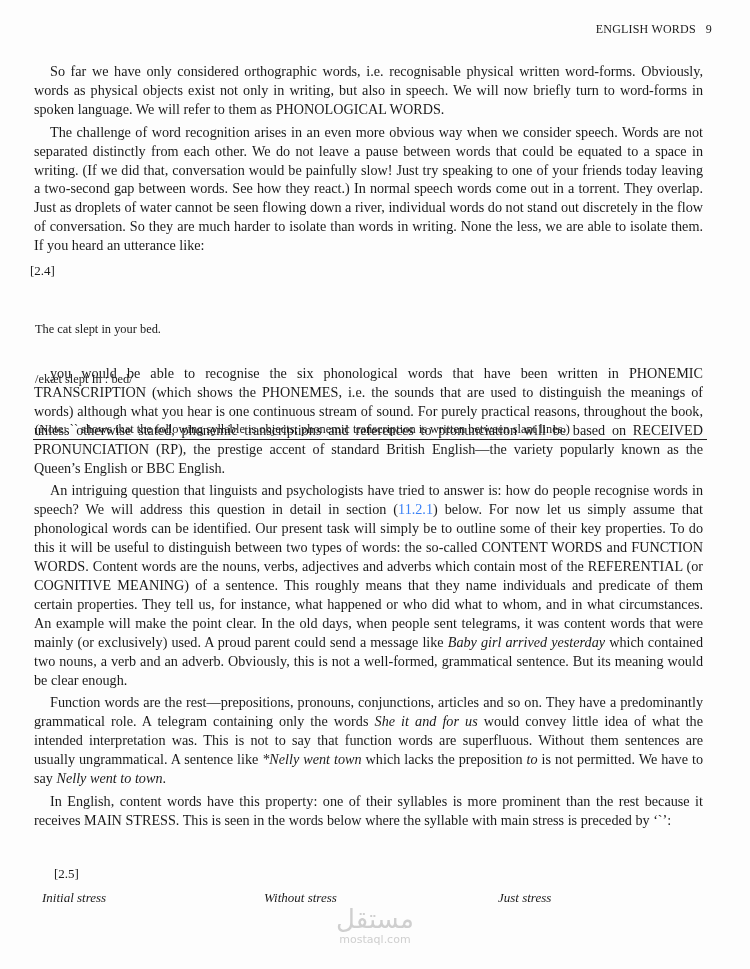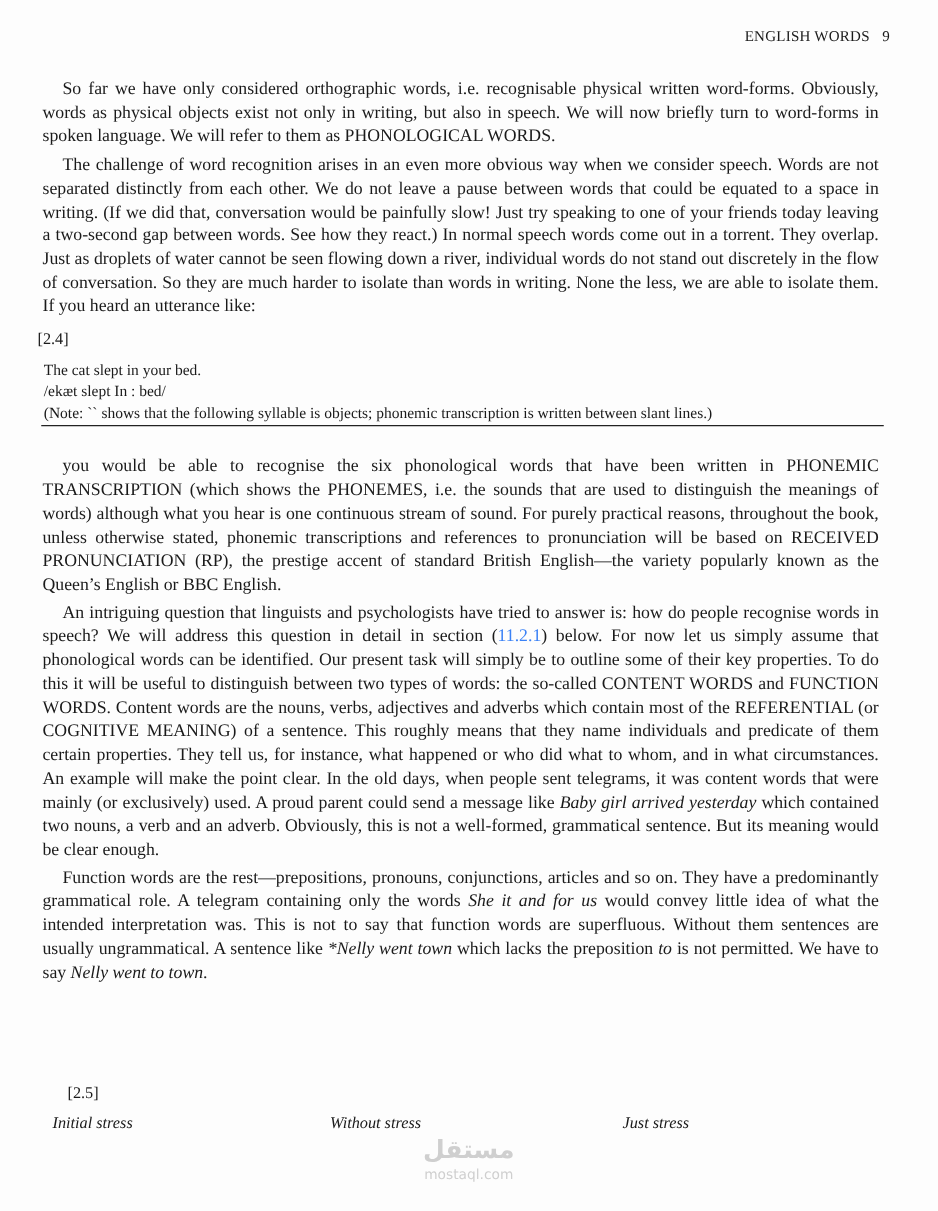--- a/index.html
+++ b/index.html
@@ -21,33 +21,33 @@
   .text p { margin: 4px; text-indent: 16px; }
   #block1 { top: 58px; }
   #block2 { top: 360px; }
   .ex-num { position: absolute; left: 30px; font-size: 13px; }
   #ex24 { top: 263px; }
   #ex25 { top: 866px; margin-left: 24px; }
   .ex-box {
     position: absolute; left: 33px; width: 674px; top: 288px;
     font-size: 12.4px; line-height: 17px;
   }
-  .ex-box .line { padding-left: 2px; }
+  .ex-box .line { padding-left: 2px; margin-top: 33px; }
   .ex-box .note { border-bottom: 1.3px solid #222; padding-bottom: 1px; }
   .link { color: #3b82f6; }
   .stress-row {
     position: absolute; top: 890px; left: 42px; width: 600px;
     font-size: 13px; font-style: italic;
   }
   .stress-row span { position: absolute; top: 0; white-space: nowrap; text-align: right; }
   .watermark {
     position: absolute; left: 325px; top: 905px; width: 100px;
     text-align: center; color: #cfcfcf;
   }
-  .watermark .ar { font-family: "DejaVu Sans", sans-serif; font-size: 20px; font-weight: bold; line-height: 28px; }
+  .watermark .ar { font-family: "DejaVu Sans", sans-serif; font-size: 26px; font-weight: normal; line-height: 28px; }
   .watermark .en { font-family: "DejaVu Sans", sans-serif; font-size: 11px; line-height: 14px; text-align: center; }
 </style>
 </head>
 <body>
 
 <div class="running-head">
   <span>ENGLISH WORDS</span><span class="pg">9</span>
 </div>
 
 <div class="text" id="block1">
@@ -59,20 +59,21 @@
 <div class="ex-box">
   <div class="line">The cat slept in your bed.</div>
   <div class="line">/ekæt slept In : bed/</div>
   <div class="line note">(Note: `` shows that the following syllable is objects; phonemic transcription is written between slant lines.)</div>
 </div>
 
 <div class="text" id="block2">
   <p>you would be able to recognise the six phonological words that have been written in PHONEMIC TRANSCRIPTION (which shows the PHONEMES, i.e. the sounds that are used to distinguish the meanings of words) although what you hear is one continuous stream of sound. For purely practical reasons, throughout the book, unless otherwise stated, phonemic transcriptions and references to pronunciation will be based on RECEIVED PRONUNCIATION (RP), the prestige accent of standard British English—the variety popularly known as the Queen’s English or BBC English.</p>
   <p><span>An intriguing question that linguists and psychologists have tried to answer is: how do people recognise words in speech? We will address this question in detail in section (</span><span class="link">11.2.1</span><span>) below. For now let us simply assume that phonological words can be identified. Our present task will simply be to outline some of their key properties. To do this it will be useful to distinguish between two types of words: the so-called CONTENT WORDS and FUNCTION WORDS. Content words are the nouns, verbs, adjectives and adverbs which contain most of the REFERENTIAL (or COGNITIVE MEANING) of a sentence. This roughly means that they name individuals and predicate of them certain properties. They tell us, for instance, what happened or who did what to whom, and in what circumstances. An example will make the point clear. In the old days, when people sent telegrams, it was content words that were mainly (or exclusively) used. A proud parent could send a message like </span><i>Baby girl arrived yesterday</i><span> which contained two nouns, a verb and an adverb. Obviously, this is not a well-formed, grammatical sentence. But its meaning would be clear enough.</span></p>
   <p><span>Function words are the rest—prepositions, pronouns, conjunctions, articles and so on. They have a predominantly grammatical role. A telegram containing only the words </span><i>She it and for us</i><span> would convey little idea of what the intended interpretation was. This is not to say that function words are superfluous. Without them sentences are usually ungrammatical. A sentence like </span><i>*Nelly went town</i><span> which lacks the preposition </span><i>to</i><span> is not permitted. We have to say </span><i>Nelly went to town</i><span>.</span></p>
+  <p>In English, content words have this property: one of their syllables is more prominent than the rest because it receives MAIN STRESS. This is seen in the words below where the syllable with main stress is preceded by ‘`’:</p>
 </div>
 
 <div class="ex-num" id="ex25">[2.5]</div>
 <div class="stress-row">
   <span style="left:0">Initial stress</span>
   <span style="left:222px">Without stress</span>
   <span style="left:456px">Just stress</span>
 </div>
 
 <div class="watermark">

